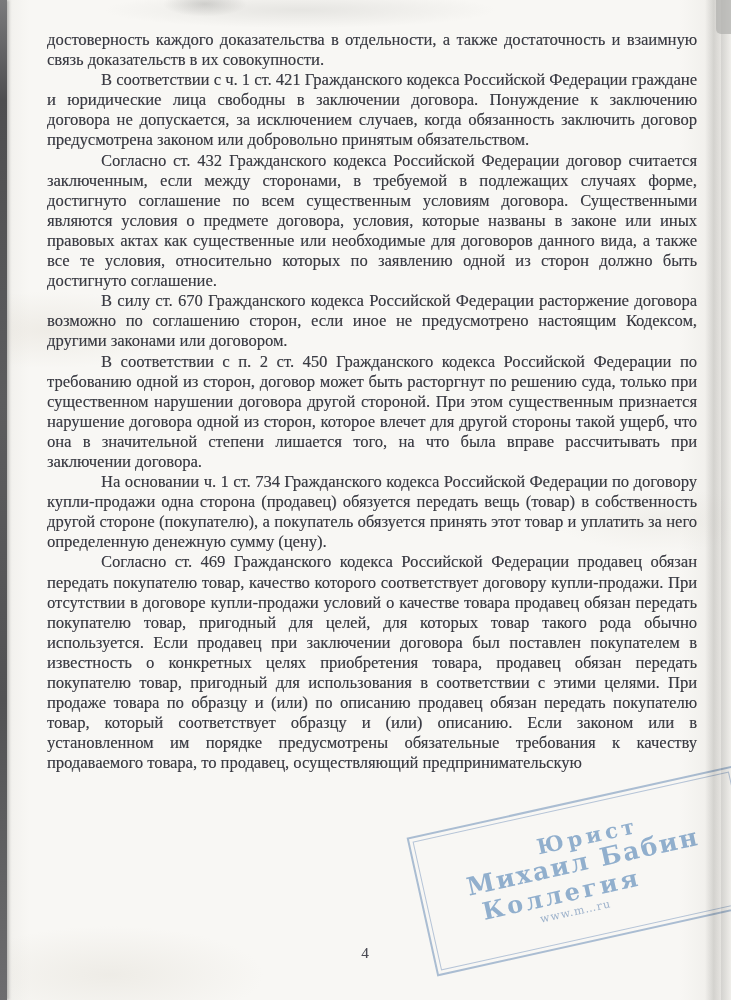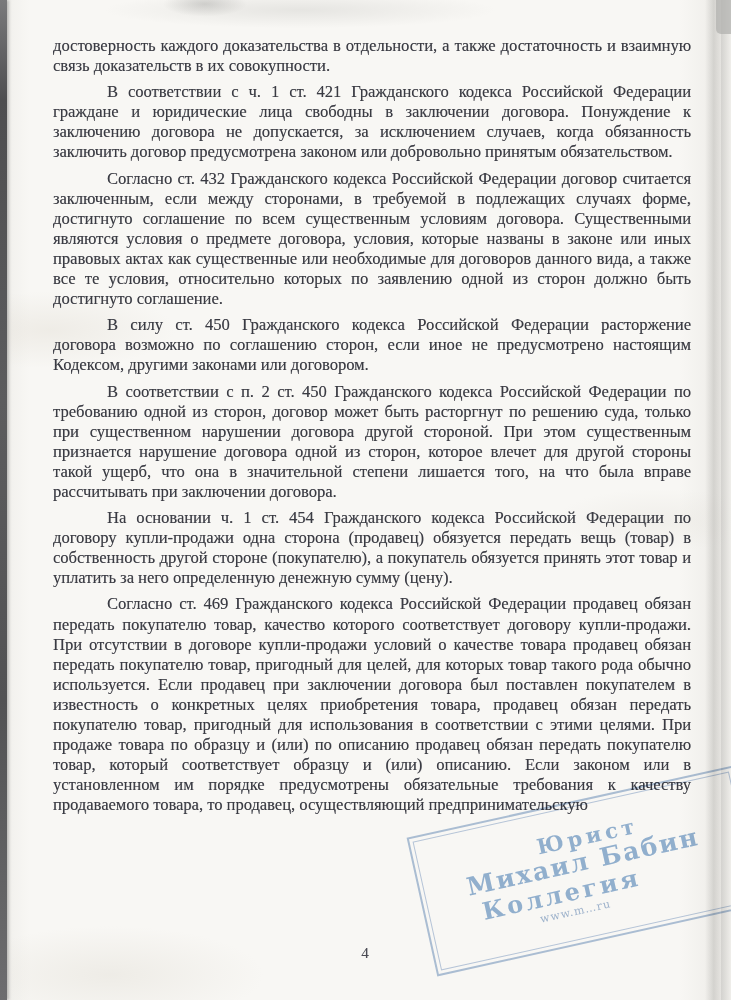--- a/index.html
+++ b/index.html
@@ -37,21 +37,21 @@
     background:#b2b1af;opacity:0.75;border-bottom-left-radius:5px;
   }
   
   .textblock{
     position:absolute;left:47px;top:30px;width:650px;
     color:#3a3b43;
     font-size:16.5px;line-height:20.1px;
     text-align:justify;
     text-shadow:0.3px 0.3px 0.6px rgba(54,55,64,0.45);
   }
-  .textblock p{margin:6px;padding:0;font-family:Liberation Serif, serif;}
+  .textblock p{margin:0;padding:0;font-family:Liberation Serif, serif;}
   .textblock p.indent{text-indent:54px;}
   .page-number{
     position:absolute;left:40px;top:945px;width:650px;
     text-align:center;font-size:15px;color:#4b4c54;
     text-shadow:0.3px 0.3px 0.5px rgba(54,55,64,0.4);
   }
   
   .stamp{
     position:absolute;left:418px;top:800px;width:330px;height:138px;
     transform:rotate(-12.5deg);
@@ -83,23 +83,23 @@
 
   <div class="edge-left"></div>
   <div class="edge-right"></div>
   <div class="edge-right-light"></div>
   <div class="corner-mark"></div>
 
   <div class="textblock">
     <p>достоверность каждого доказательства в отдельности, а также достаточность и взаимную связь доказательств в их совокупности.</p>
     <p class="indent">В соответствии с ч. 1 ст. 421 Гражданского кодекса Российской Федерации граждане и юридические лица свободны в заключении договора. Понуждение к заключению договора не допускается, за исключением случаев, когда обязанность заключить договор предусмотрена законом или добровольно принятым обязательством.</p>
     <p class="indent">Согласно ст. 432 Гражданского кодекса Российской Федерации договор считается заключенным, если между сторонами, в требуемой в подлежащих случаях форме, достигнуто соглашение по всем существенным условиям договора. Существенными являются условия о предмете договора, условия, которые названы в законе или иных правовых актах как существенные или необходимые для договоров данного вида, а также все те условия, относительно которых по заявлению одной из сторон должно быть достигнуто соглашение.</p>
-    <p class="indent">В силу ст. 450 Гражданского кодекса Российской Федерации расторжение договора возможно по соглашению сторон, если иное не предусмотрено настоящим Кодексом, другими законами или договором.</p>
+    <p class="indent">В силу ст. 670 Гражданского кодекса Российской Федерации расторжение договора возможно по соглашению сторон, если иное не предусмотрено настоящим Кодексом, другими законами или договором.</p>
     <p class="indent">В соответствии с п. 2 ст. 450 Гражданского кодекса Российской Федерации по требованию одной из сторон, договор может быть расторгнут по решению суда, только при существенном нарушении договора другой стороной. При этом существенным признается нарушение договора одной из сторон, которое влечет для другой стороны такой ущерб, что она в значительной степени лишается того, на что была вправе рассчитывать при заключении договора.</p>
-    <p class="indent">На основании ч. 1 ст. 454 Гражданского кодекса Российской Федерации по договору купли-продажи одна сторона (продавец) обязуется передать вещь (товар) в собственность другой стороне (покупателю), а покупатель обязуется принять этот товар и уплатить за него определенную денежную сумму (цену).</p>
+    <p class="indent">На основании ч. 1 ст. 734 Гражданского кодекса Российской Федерации по договору купли-продажи одна сторона (продавец) обязуется передать вещь (товар) в собственность другой стороне (покупателю), а покупатель обязуется принять этот товар и уплатить за него определенную денежную сумму (цену).</p>
     <p class="indent">Согласно ст. 469 Гражданского кодекса Российской Федерации продавец обязан передать покупателю товар, качество которого соответствует договору купли-продажи. При отсутствии в договоре купли-продажи условий о качестве товара продавец обязан передать покупателю товар, пригодный для целей, для которых товар такого рода обычно используется. Если продавец при заключении договора был поставлен покупателем в известность о конкретных целях приобретения товара, продавец обязан передать покупателю товар, пригодный для использования в соответствии с этими целями. При продаже товара по образцу и (или) по описанию продавец обязан передать покупателю товар, который соответствует образцу и (или) описанию. Если законом или в установленном им порядке предусмотрены обязательные требования к качеству продаваемого товара, то продавец, осуществляющий предпринимательскую</p>
   </div>
 
   <div class="page-number">4</div>
 
   <div class="stamp">
     <div class="stamp-inner">
       <div class="stamp-line1">Юрист</div>
       <div class="stamp-line2">Михаил Бабин</div>
       <div class="stamp-line3">Коллегия</div>

